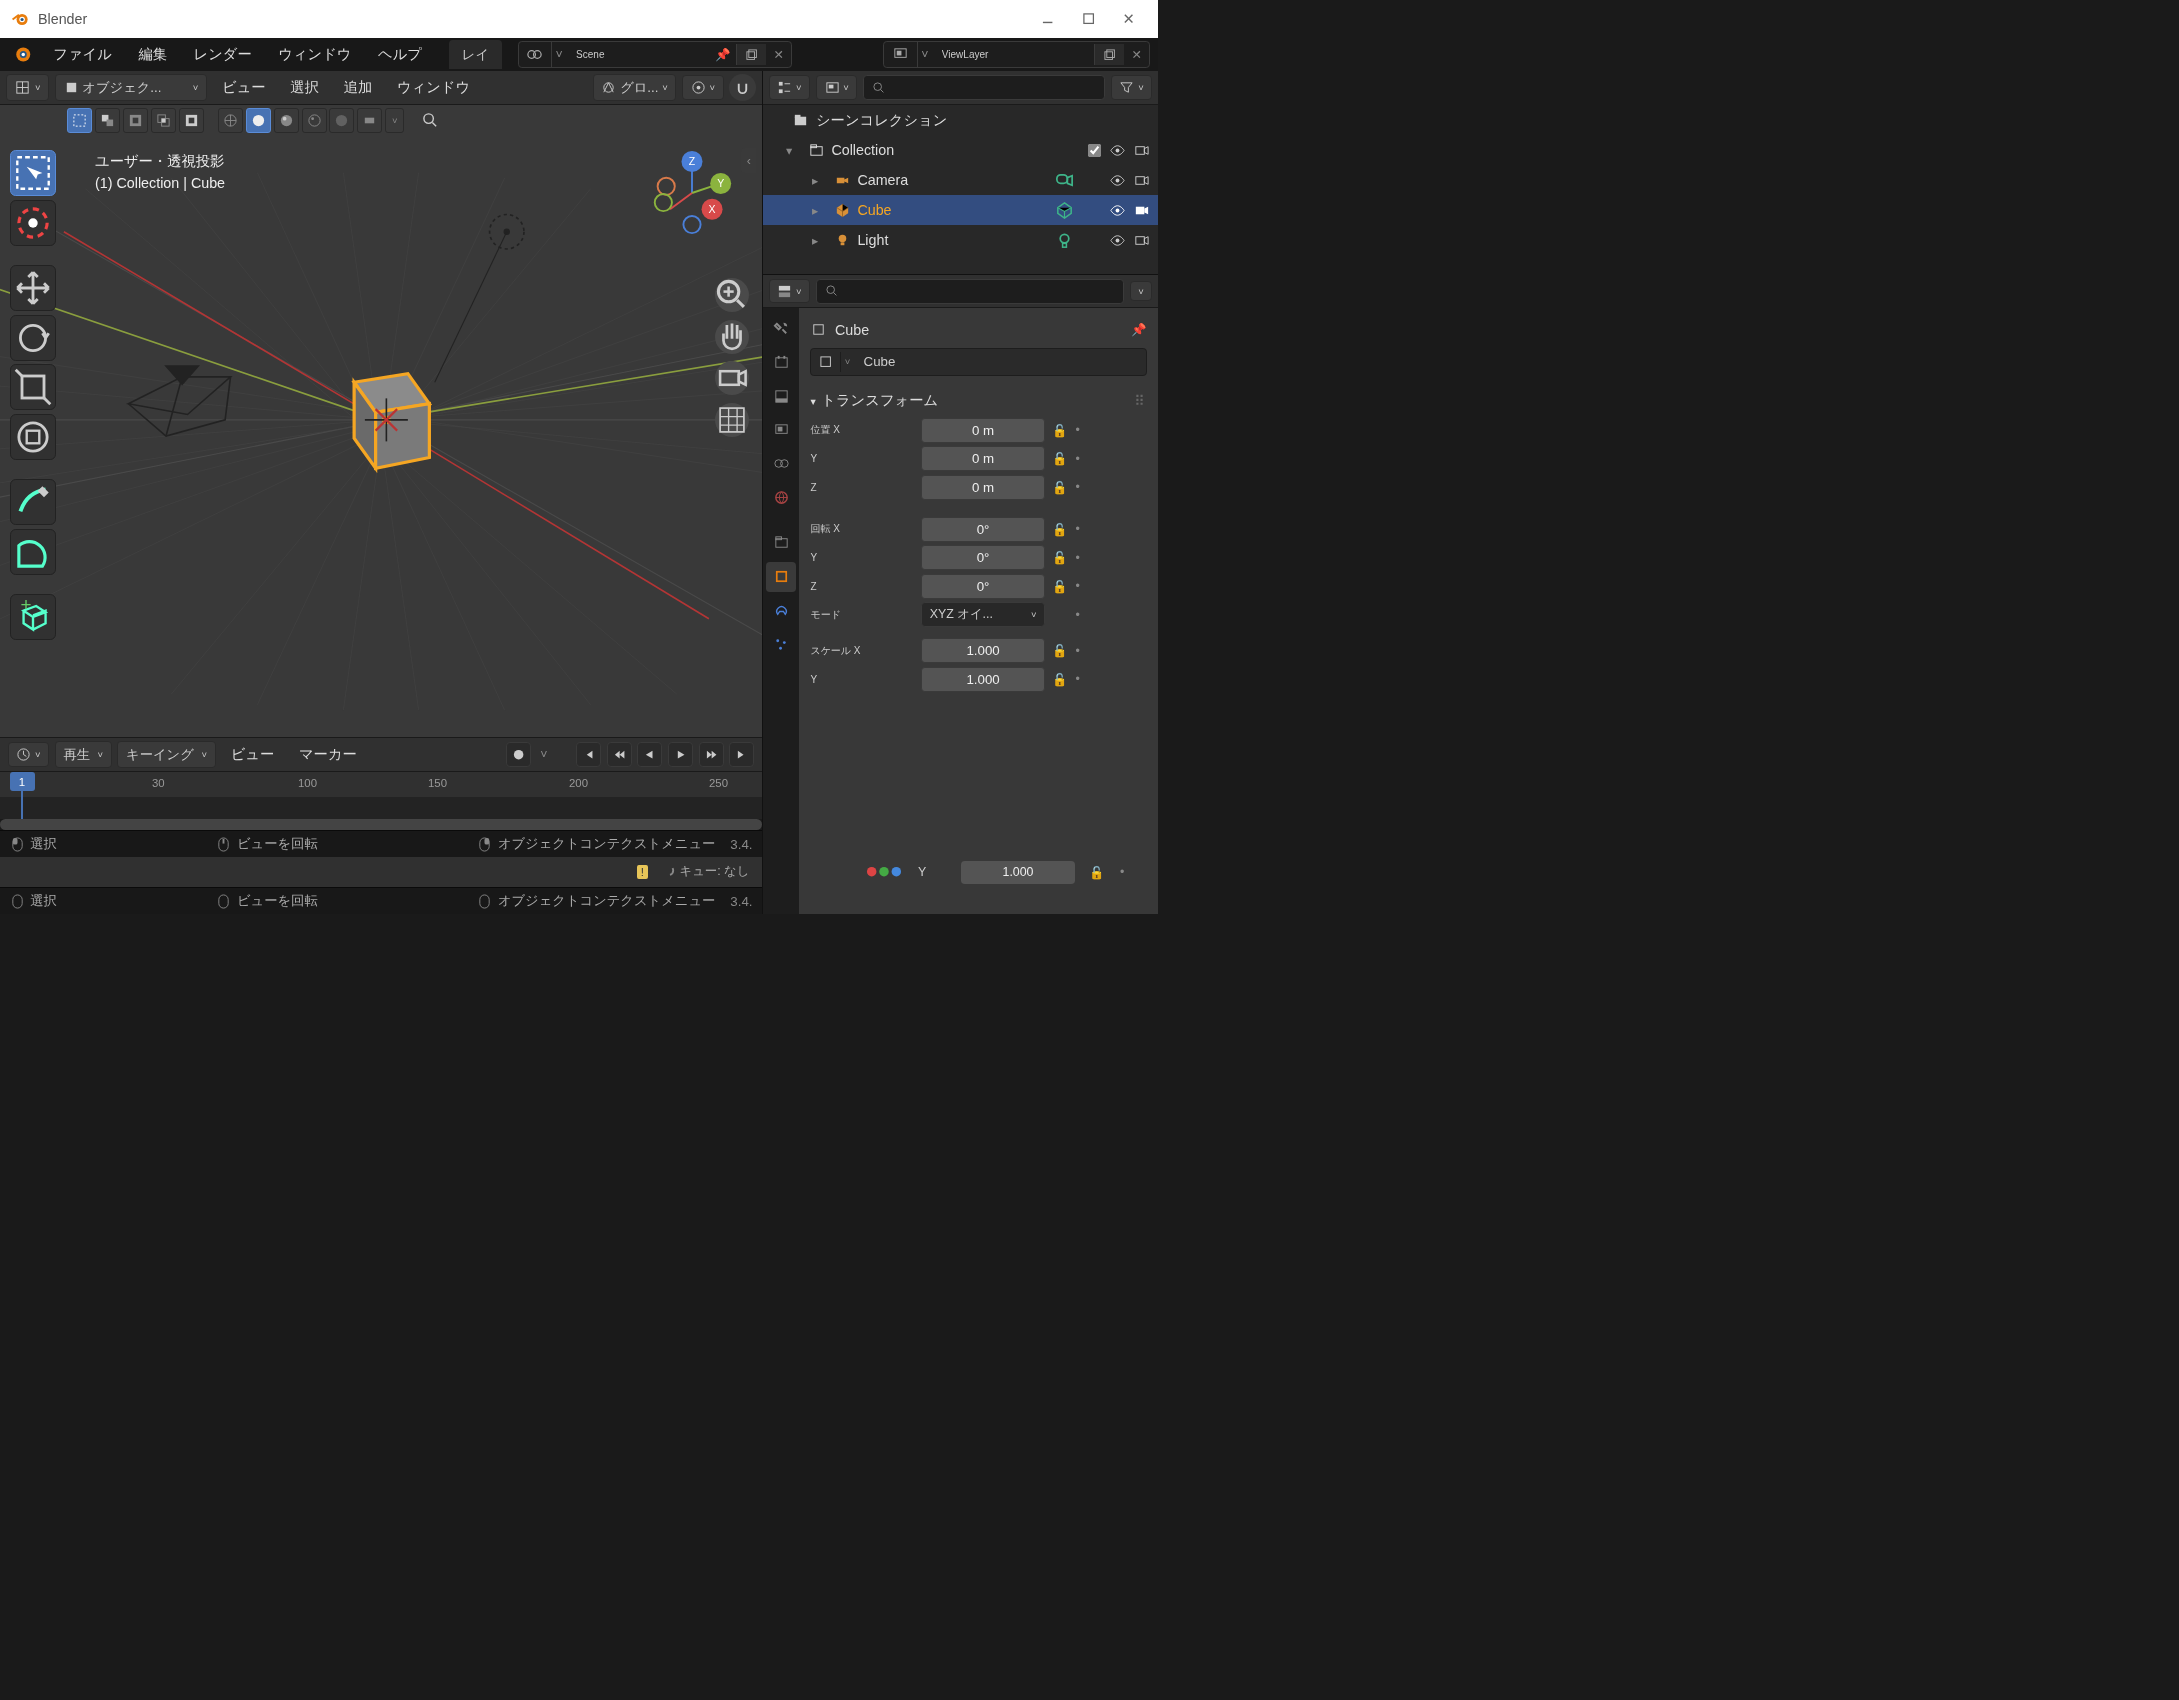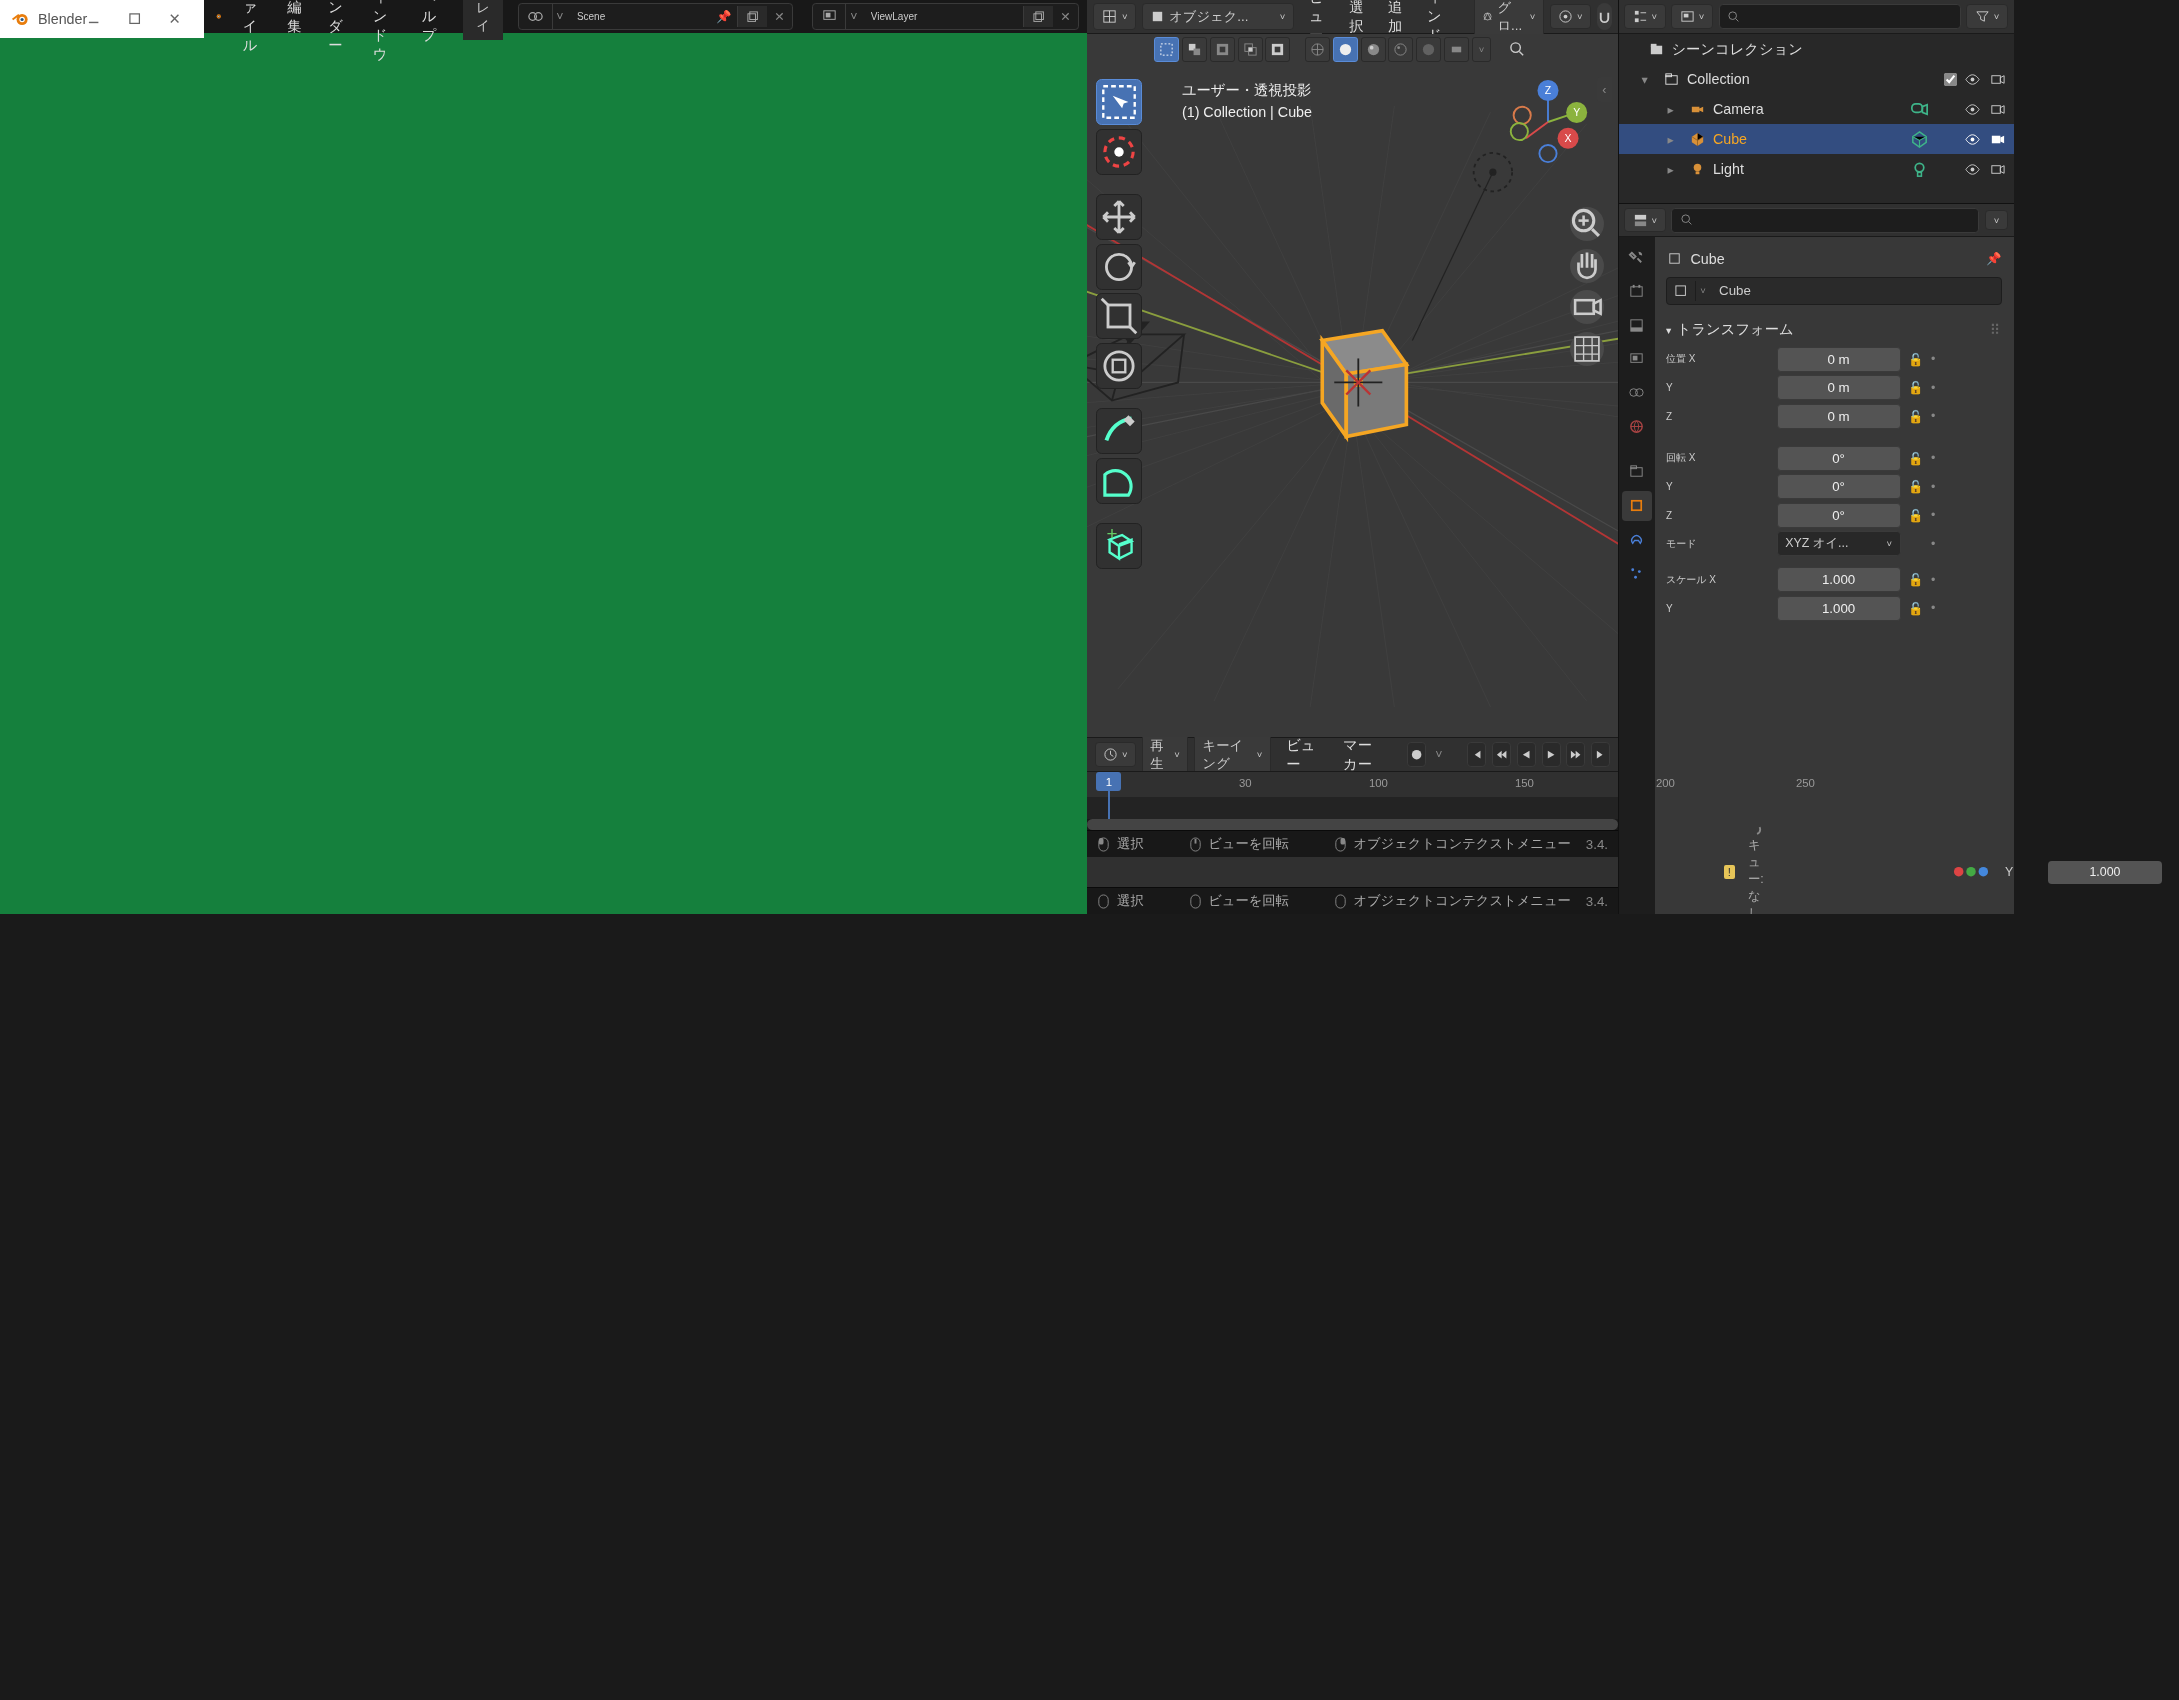--- a/index.html
+++ b/index.html
@@ -1,17 +1,17 @@
 <!DOCTYPE html>
 <html style="font-size:15px"><head>
 <meta charset="utf-8">
 <style>
 * { margin: 0; padding: 0; box-sizing: border-box; font-family: sans-serif; }
 body { background: #1a1a1a; color: #ccc; font-size: 12.4px; overflow: hidden; }
-.window { width: 1158px; height: 914px; background: #15803d; display: flex; flex-direction: row; }
+.window { width: 1158px; height: 914px; background: #fef9c3; display: flex; flex-direction: column; }
 .titlebar { height: 38px; background: #fff; display: flex; align-items: center; padding: 0 11.4px; color: #333; }
 .titlebar .logo { width: 19px; height: 19px; margin-right: 7.6px; }
 .titlebar .title { flex: 1; font-size: 14.3px; color: #555; }
 .titlebar .winbtns { display: flex; gap: 27px; margin-right: 11.4px; }
 .titlebar .winbtn { width: 13.3px; height: 13.3px; color: #666; cursor: pointer; }
 
 .topbar { height: 33px; background: #181818; display: flex; align-items: center; padding: 0 7.6px; gap: 3.8px; }
 .topbar .blender-icon { width: 21px; height: 21px; margin: 0 5.7px 0 3.8px; }
 .topbar .menu-item { padding: 3.8px 11.4px; color: #ddd; font-size: 14.3px; cursor: pointer; border-radius: 3.8px; }
 .topbar .tab { background: #2a2a2a; padding: 5.7px 13.3px; border-radius: 3.8px 3.8px 0 0; font-size: 13.3px; margin-left: 11.4px; }
@@ -521,21 +521,21 @@
             <svg width="13.3" height="13.3" viewBox="0 0 14 14">
               <path d="M11 3v8M9 7L3 3v8z" fill="#ccc"></path>
             </svg>
           </div>
       </div>
 
       <div class="timeline">
         <div class="timeline-ruler">
           <div class="tl-playhead">1</div>
           <span class="tl-tick" style="left:152px">30</span>
-          <span class="tl-tick" style="left:282px">100</span>
+          <span class="tl-tick" style="left:298px">100</span>
           <span class="tl-tick" style="left:428px">150</span>
           <span class="tl-tick" style="left:569px">200</span>
           <span class="tl-tick" style="left:709px">250</span>
         </div>
         <div style="position:absolute;left:21px;top:19px;bottom:11.4px;width:1.9px;background:#4772b3"></div>
         <div class="tl-scroll" style="position:absolute;bottom:0;left:0;right:0">
             <div class="tl-thumb"></div>
           </div>
       </div>
 

